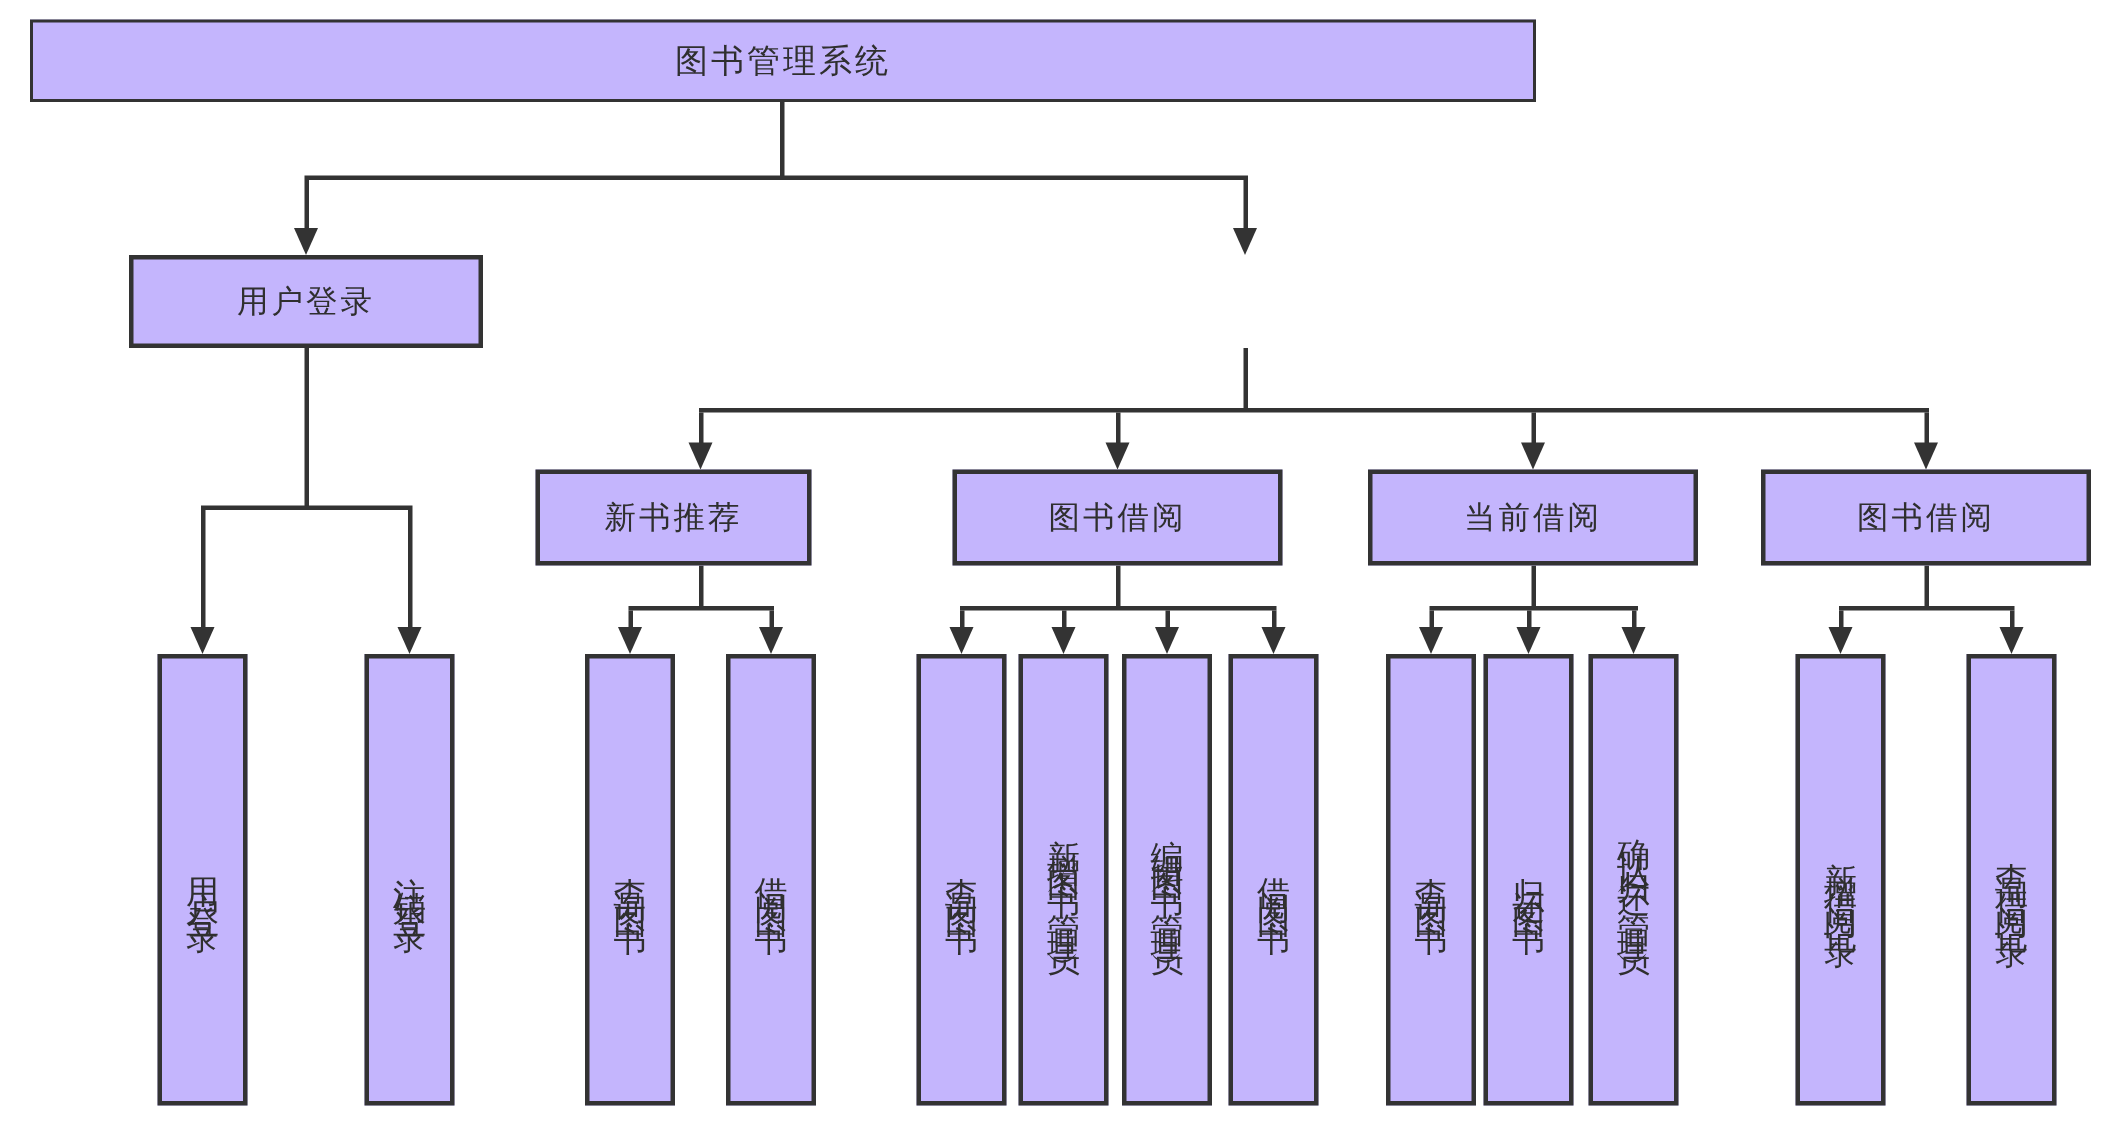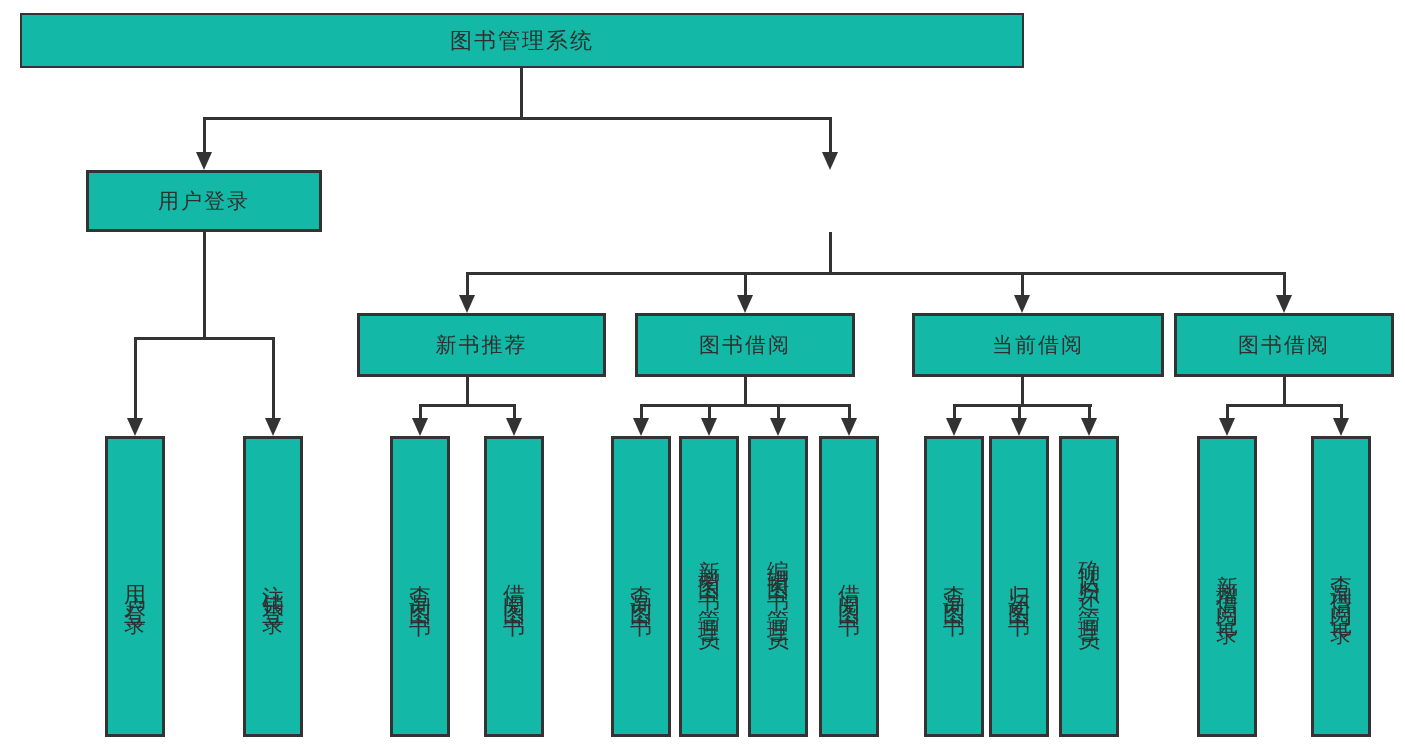--- a/index.html
+++ b/index.html
@@ -1,21 +1,21 @@
 <!DOCTYPE html>
 <html><head>
 <meta charset="utf-8">
 <style>
   html,body{margin:0;padding:0;background:#ffffff;}
   #canvas{
     position:relative;width:1405px;height:747px;background:#ffffff;overflow:hidden;
     font-family:"Liberation Sans","DejaVu Sans",sans-serif;color:#2f2f2f;
   }
   .node{
-    position:absolute;box-sizing:border-box;background:#14b8a6;border:3px solid #333333;
+    position:absolute;box-sizing:border-box;background:#c4b5fd;border:3px solid #333333;
     display:flex;align-items:center;justify-content:center;text-align:center;
     font-size:21px;letter-spacing:2px;color:#2f2f2f;z-index:2;
   }
   .node.root{border-width:2px;font-size:22px;}
   .leaf{
     writing-mode:vertical-rl;text-orientation:mixed;
     font-size:22px;letter-spacing:10px;line-height:1;z-index:2;
   }
   .ln{position:absolute;background:#333333;z-index:1;}
   .ah{
@@ -92,27 +92,27 @@
   <div class="ah" style="left:1333px;top:418px"></div>
 
   <div class="node root" style="left:20px;top:13px;width:1004px;height:55px">
     <span>图书管理系统</span>
   </div>
 
   <div class="node" style="left:86px;top:170px;width:236px;height:62px">
     <span>用户登录</span>
   </div>
 
-  <div class="node" style="left:357px;top:313px;width:249px;height:64px">
+  <div class="node" style="left:357px;top:313px;width:184px;height:64px">
     <span>新书推荐</span>
   </div>
   <div class="node" style="left:635px;top:313px;width:220px;height:64px">
     <span>图书借阅</span>
   </div>
-  <div class="node" style="left:912px;top:313px;width:252px;height:64px">
+  <div class="node" style="left:912px;top:313px;width:220px;height:64px">
     <span>当前借阅</span>
   </div>
   <div class="node" style="left:1174px;top:313px;width:220px;height:64px">
     <span>图书借阅</span>
   </div>
 
   <div class="node leaf" style="left:105px;top:436px;width:60px;height:301px">
     <span>用户登录</span>
   </div>
   <div class="node leaf" style="left:243px;top:436px;width:60px;height:301px">

